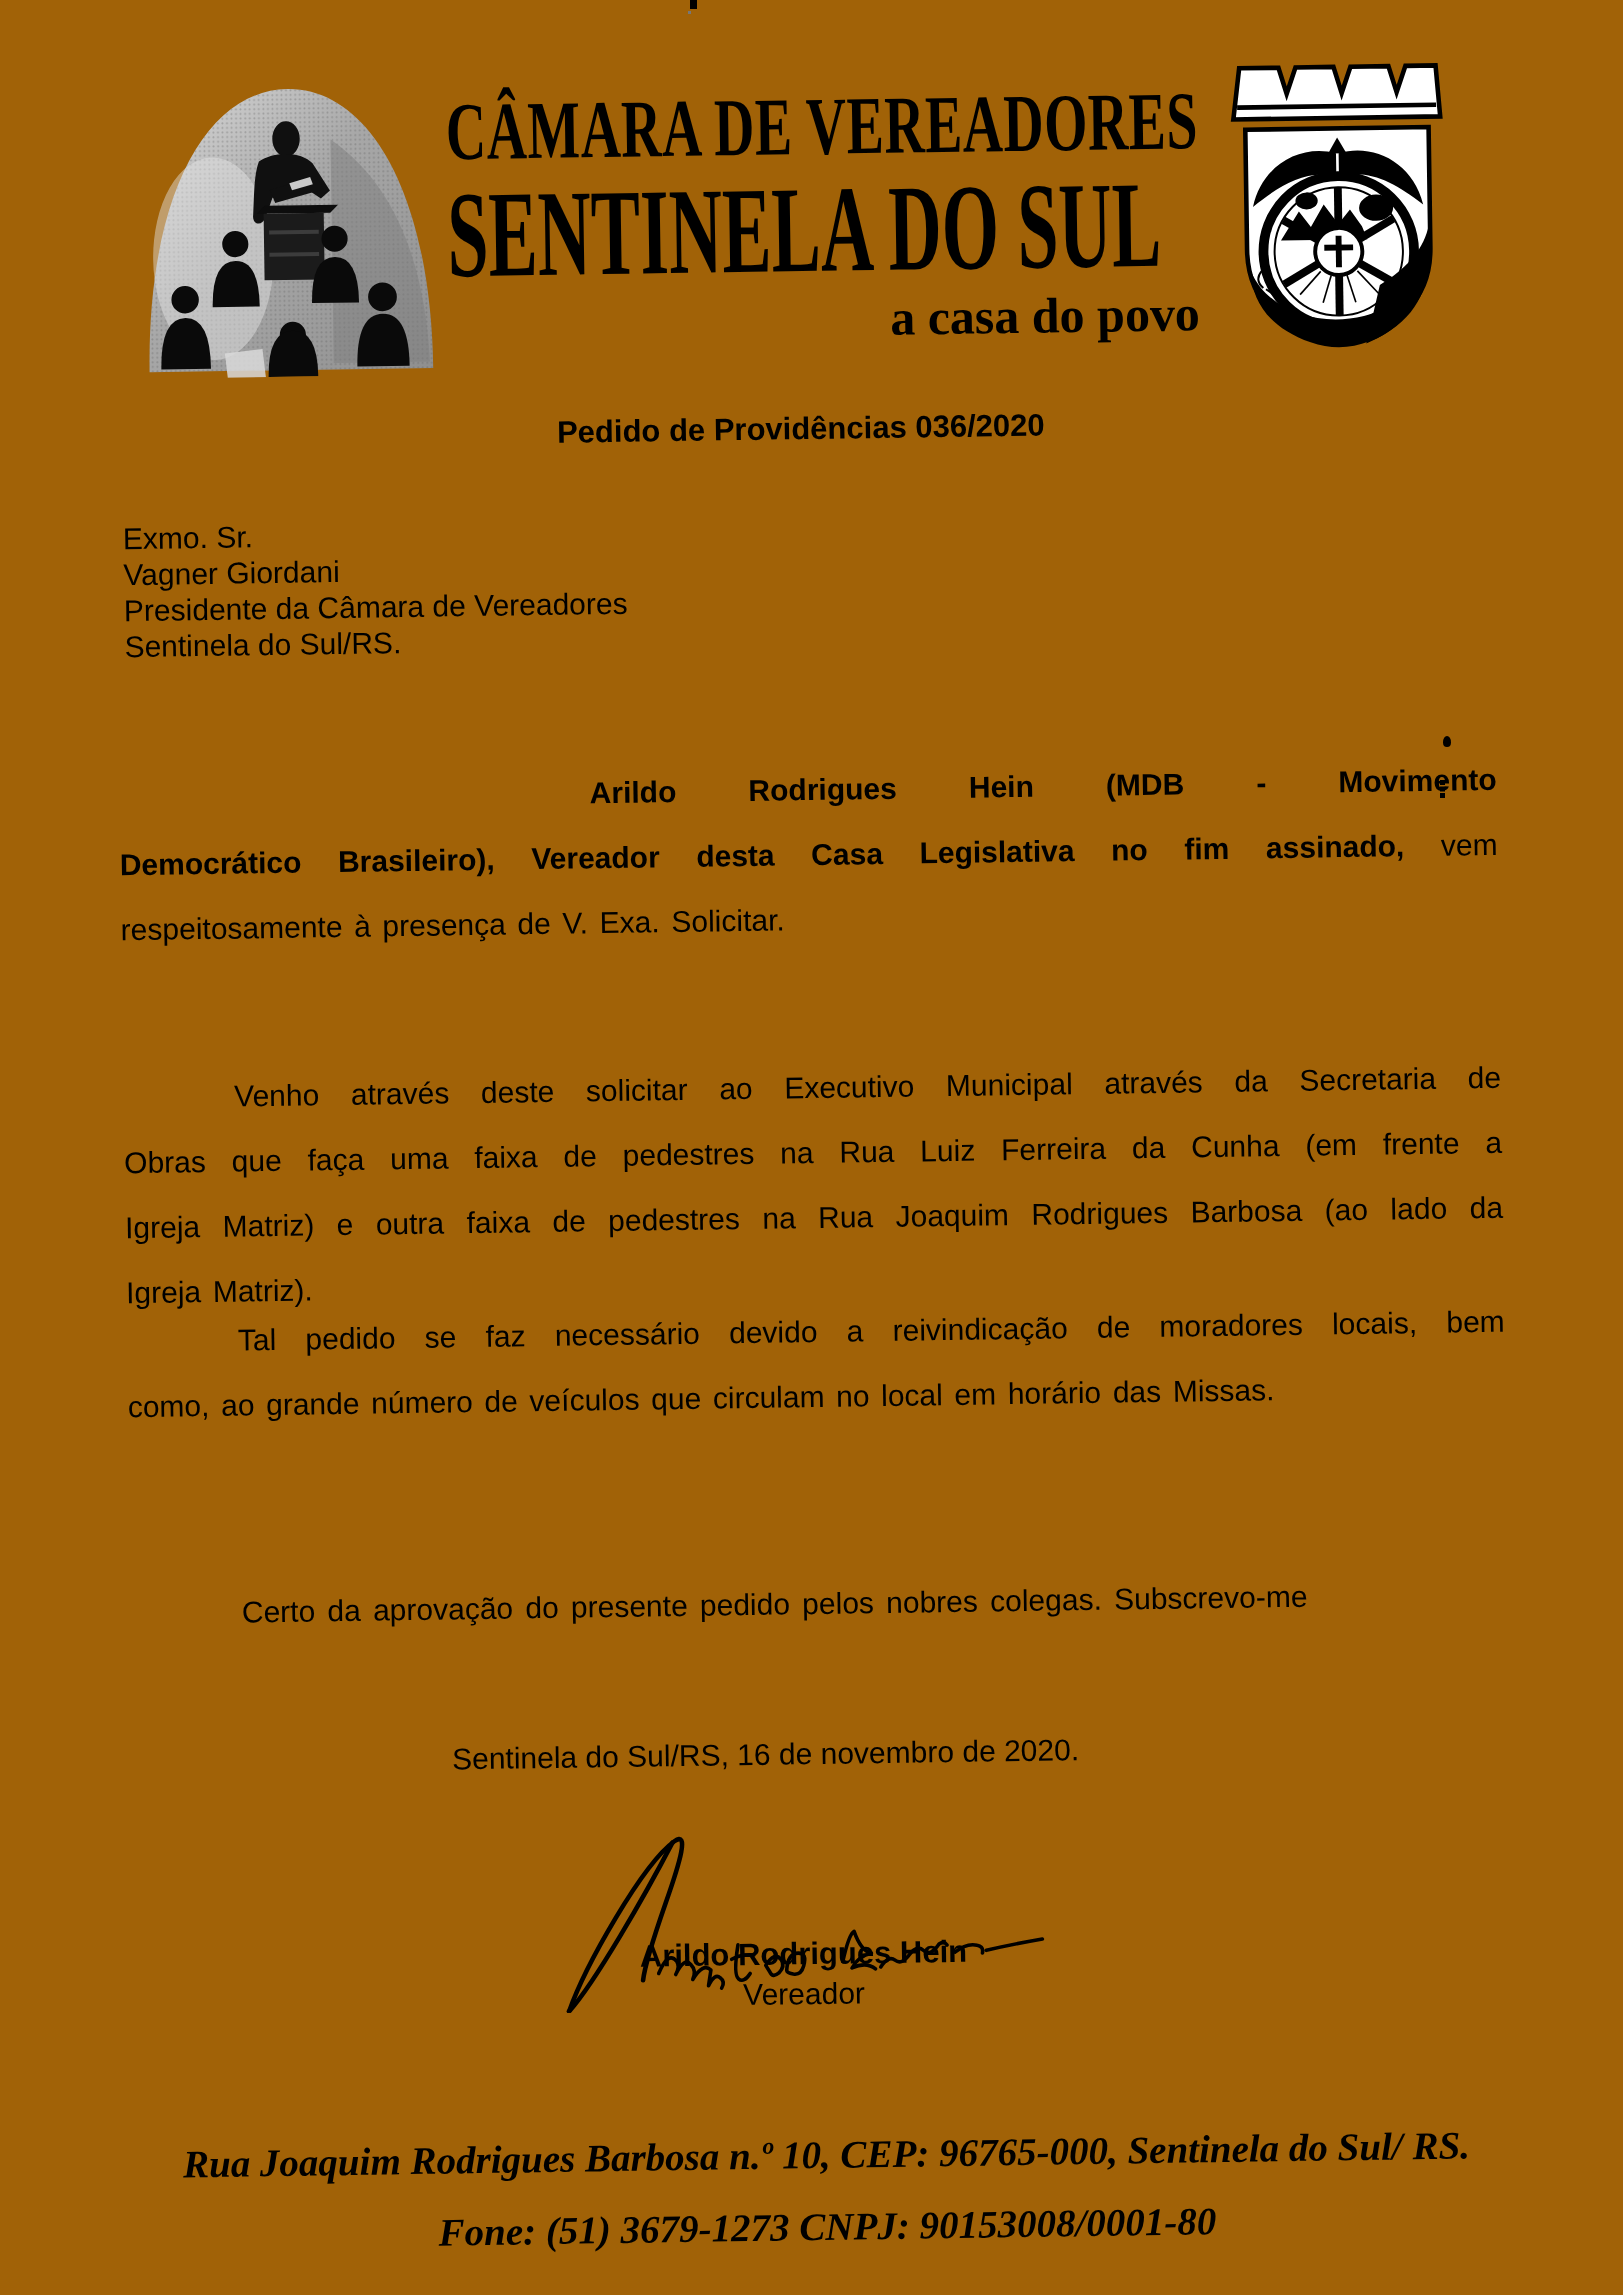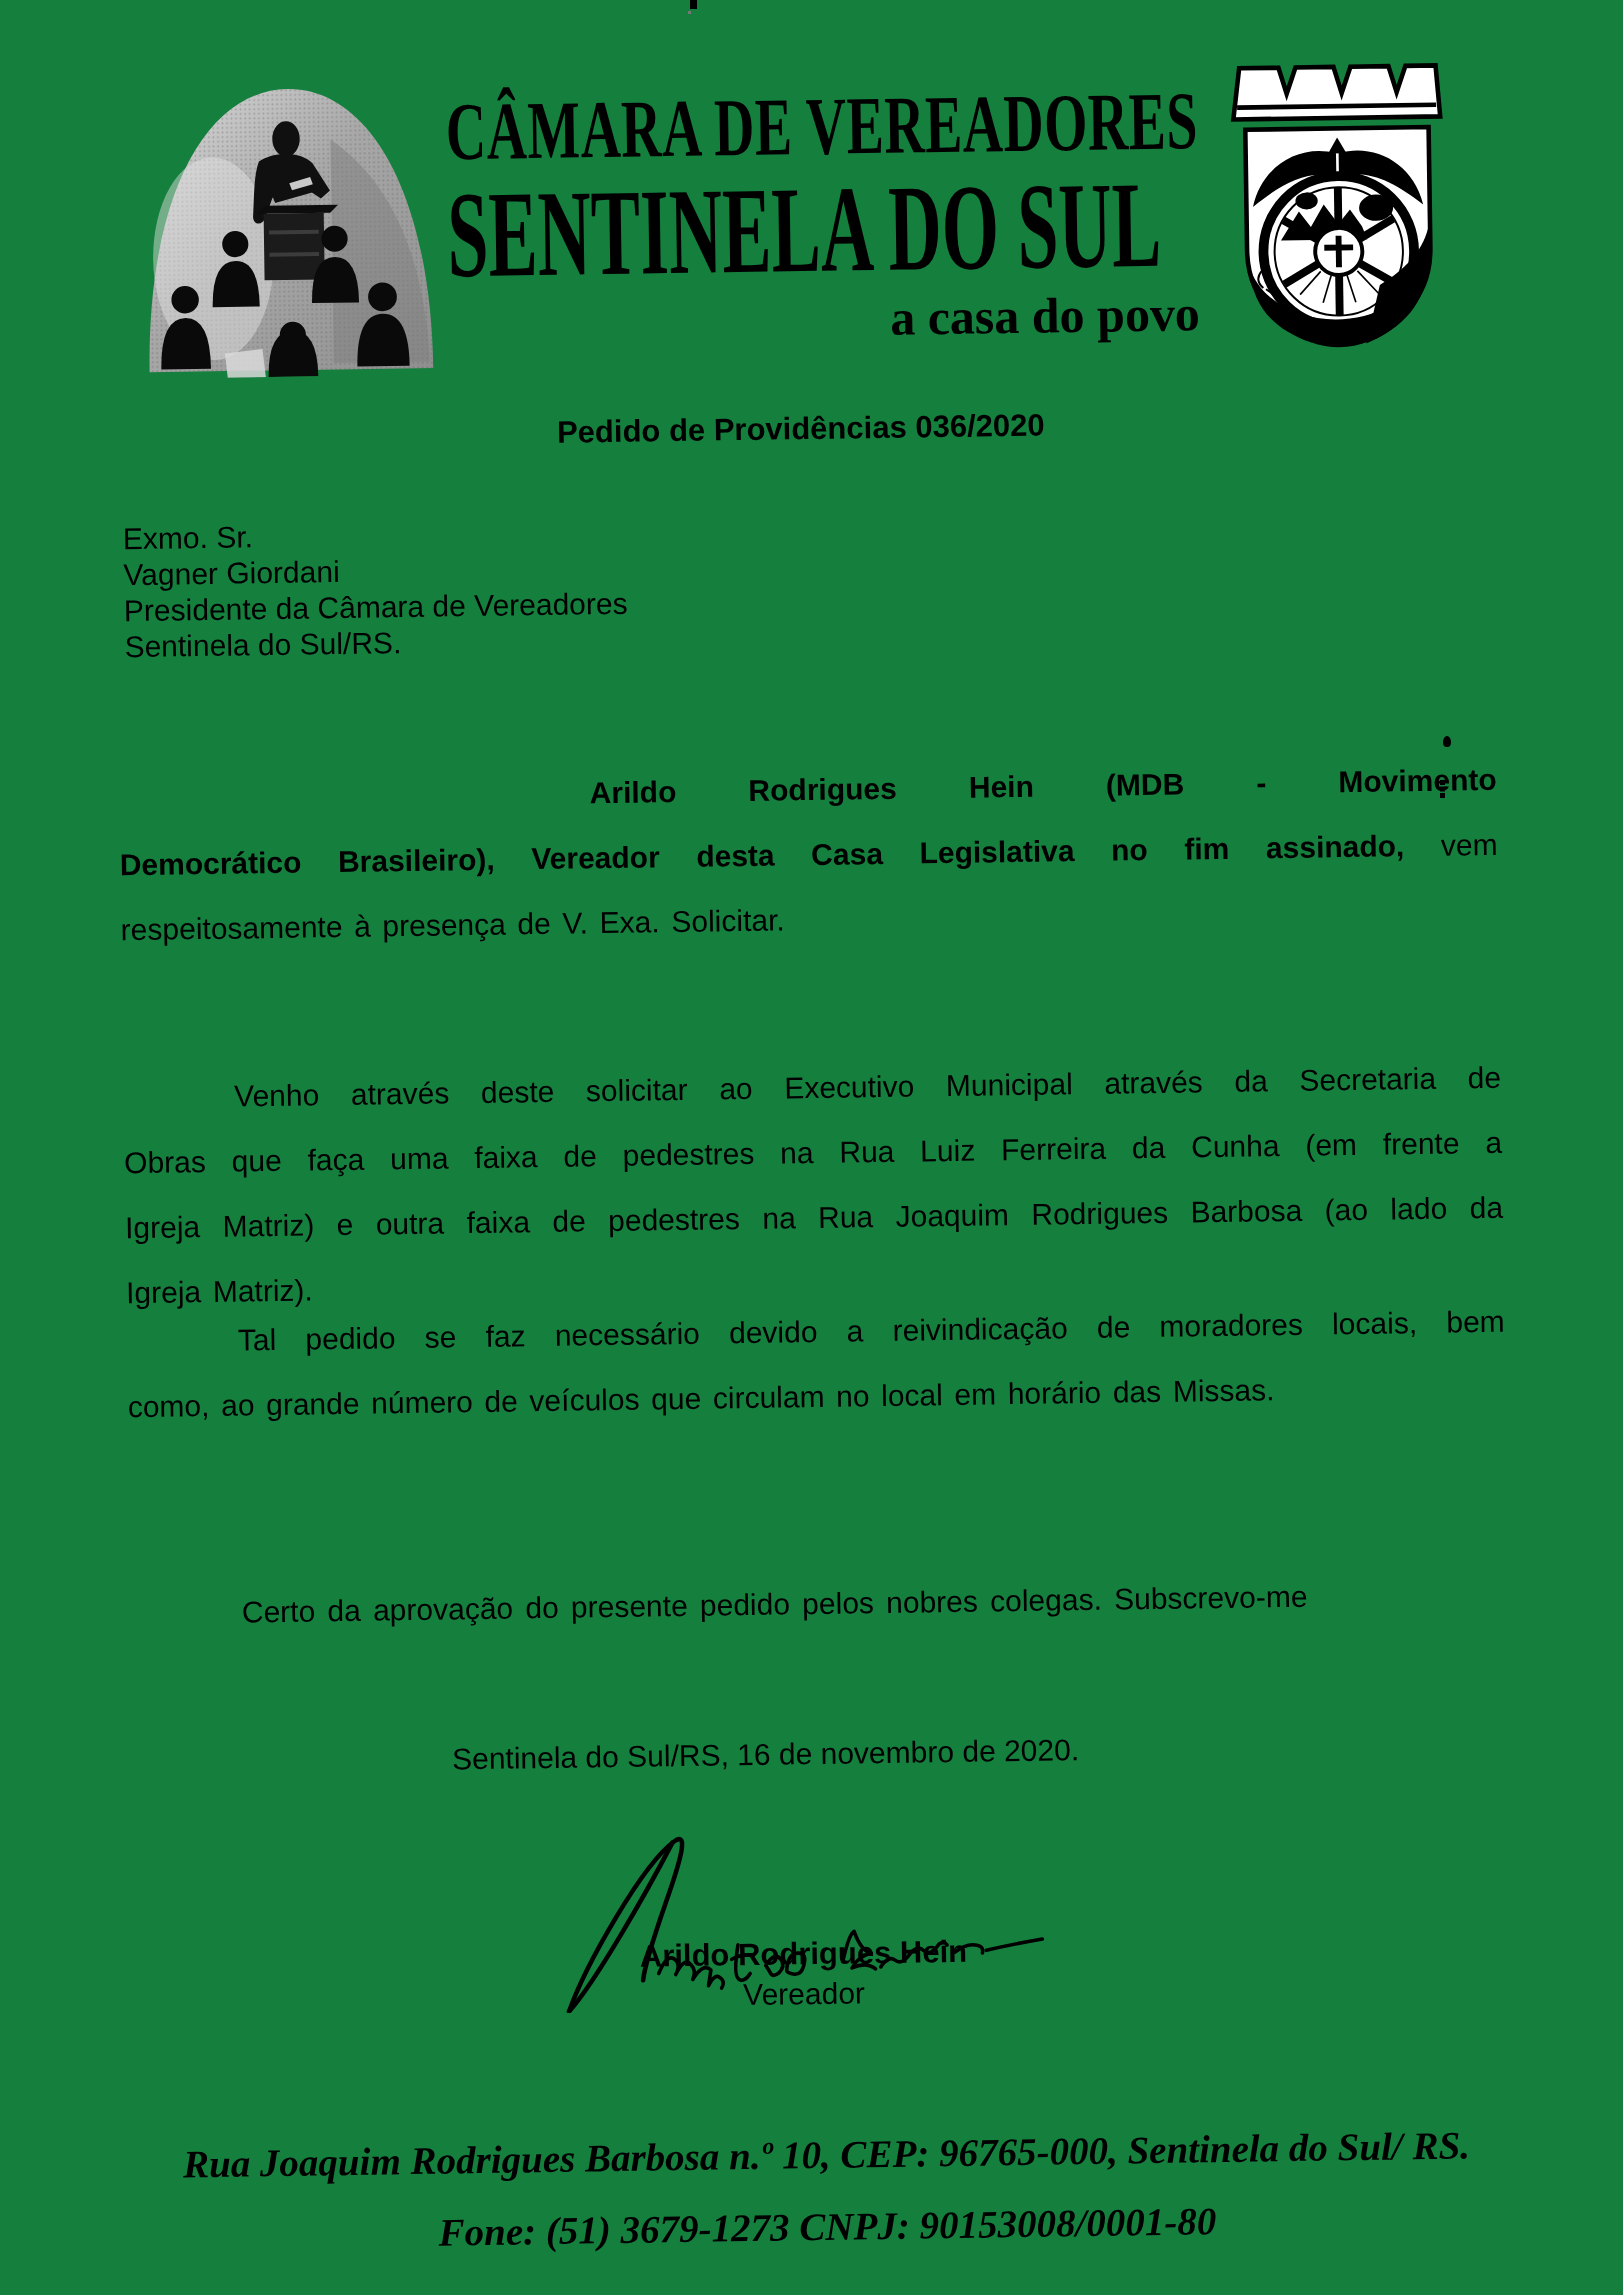--- a/index.html
+++ b/index.html
@@ -1,17 +1,17 @@
 <!DOCTYPE html>
 <html style="font-size:10.5px"><head>
 <meta charset="utf-8">
 <style>
   html,body{margin:0;padding:0;background:#ffffff;}
   .page{
-    position:relative;width:1623px;height:2295px;background:#15803d;
+    position:relative;width:1623px;height:2295px;background:#a16207;
     overflow:hidden;font-family:"Liberation Sans","DejaVu Sans",sans-serif;color:#000;
   }
   .skew{position:absolute;inset:0;transform:rotate(-0.85deg);transform-origin:50% 50%;}
 
   
   .logo{position:absolute;left:149px;top:54px;width:308px;height:315px;}
   .crest{position:absolute;left:1221px;top:63px;width:262px;height:309px;}
   .header-text{position:absolute;left:461px;top:84px;width:763px;font-family:"Liberation Serif","DejaVu Serif",serif;font-weight:bold;}
   .org1{font-size:82px;line-height:85px;white-space:nowrap;}
   .org1 span{display:inline-block;transform:scaleX(.68);transform-origin:0 50%;letter-spacing:0.7px;}

